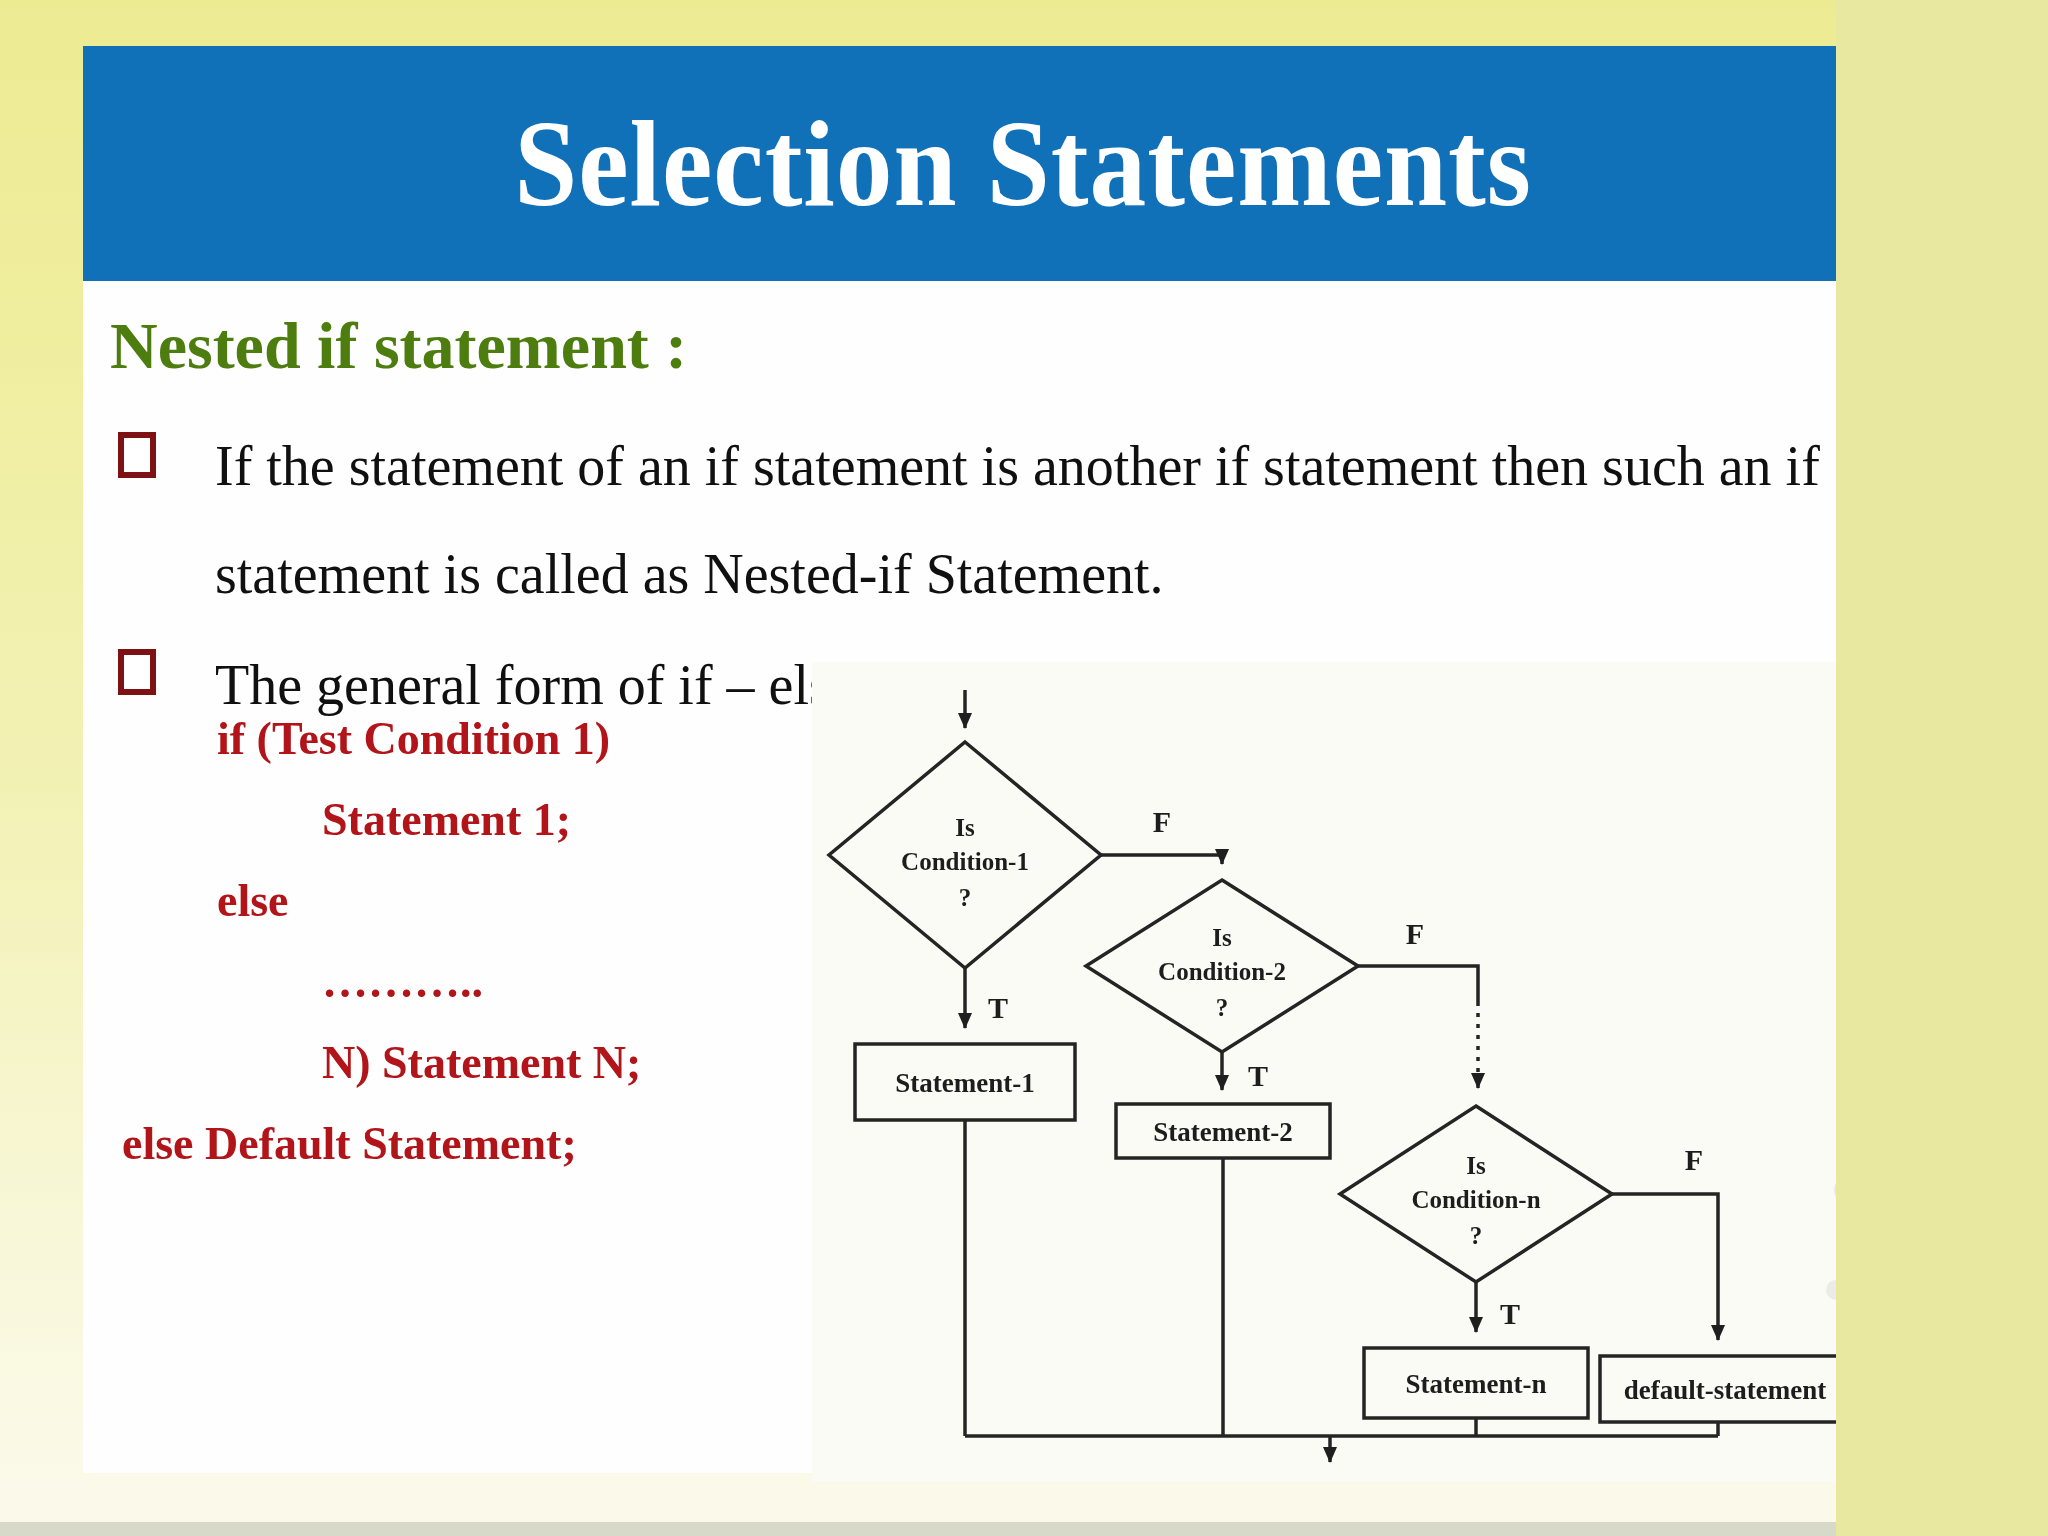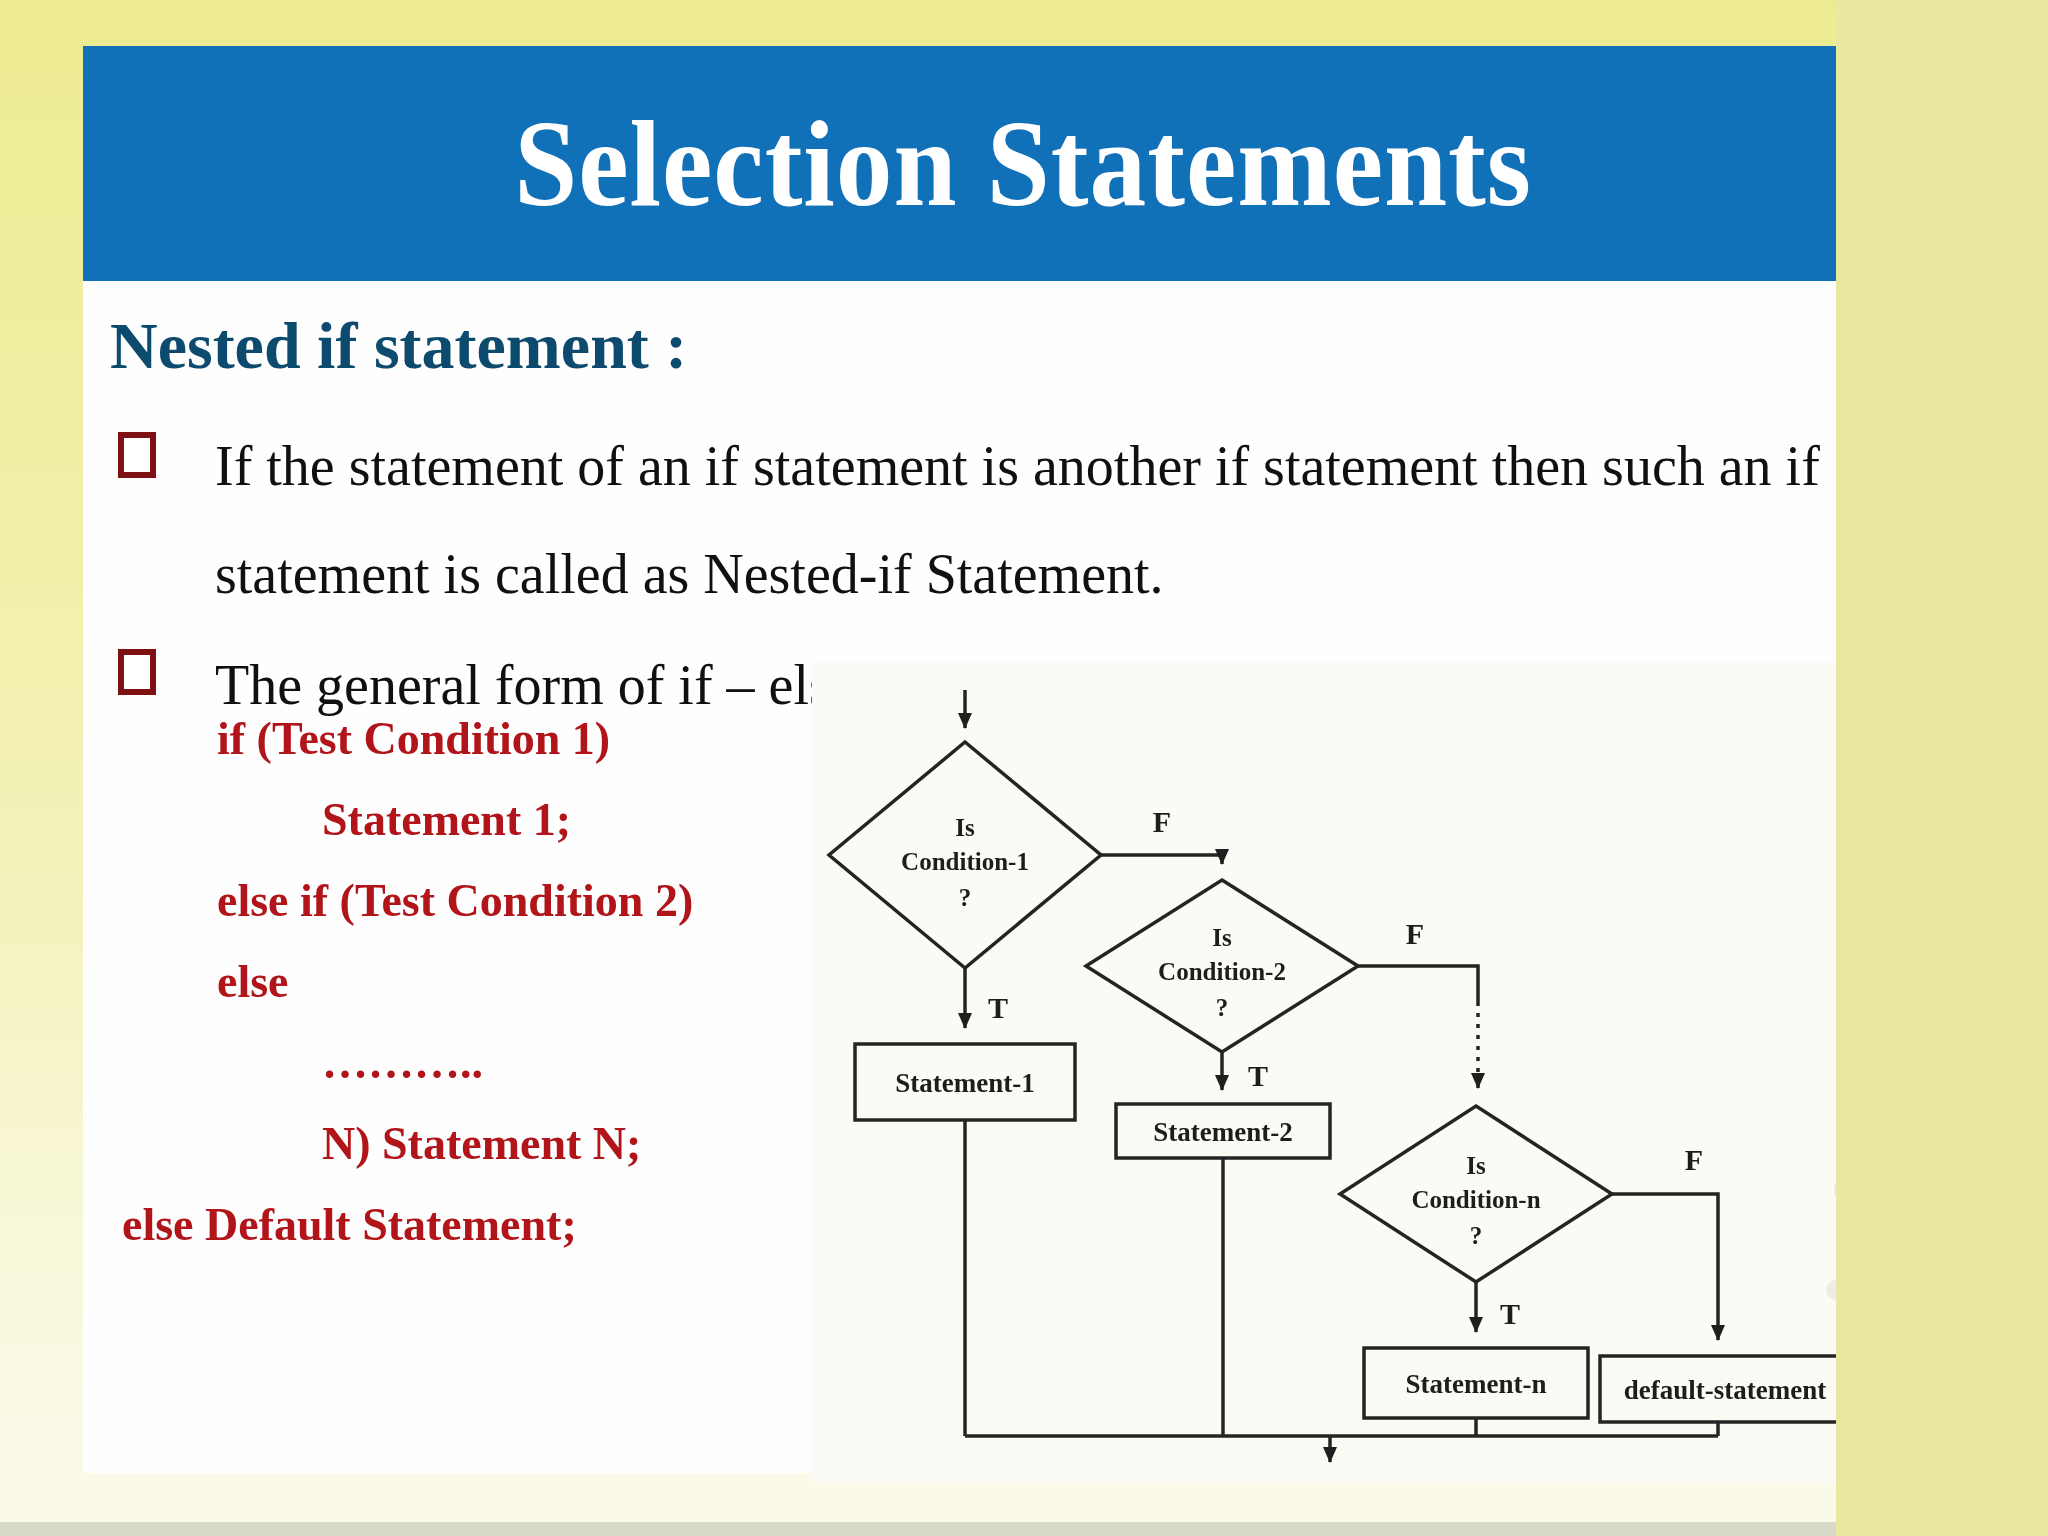--- a/index.html
+++ b/index.html
@@ -29,21 +29,21 @@
     color:#ffffff;font-size:122px;font-weight:bold;letter-spacing:1px;
     transform:scaleX(.93);white-space:nowrap;
   }
   
   .content{
     position:absolute;left:83px;top:281px;width:1863px;height:1192px;
     background:#fefefe;
   }
   .heading{
     position:absolute;left:110px;top:308px;
-    font-size:66px;font-weight:bold;color:#0c4a6e;white-space:nowrap;
+    font-size:66px;font-weight:bold;color:#4d7c0f;white-space:nowrap;
   }
   .bullet-square{
     position:absolute;width:26px;height:34px;
     border:6px solid #7e1114;background:#fff;
   }
   .b1-square{left:118px;top:432px;}
   .b2-square{left:118px;top:649px;}
   .bullet-text{
     position:absolute;left:215px;width:1740px;
     font-size:56px;color:#101010;line-height:108px;
@@ -100,21 +100,20 @@
 
   <div class="bullet-square b1-square"></div>
   <div class="bullet-text b1-text">If the statement of an if statement is another if statement then such an if statement is called as Nested-if Statement.</div>
 
   <div class="bullet-square b2-square"></div>
   <div class="bullet-text b2-text">The general form of if – else – if statement is:.</div>
 
   <div class="code">
     <div class="code-line ind1">if (Test Condition 1)</div>
     <div class="code-line ind2">Statement 1;</div>
-    <div class="code-line ind1">else if (Test Condition 2)</div>
     <div class="code-line ind1">else</div>
     <div class="code-line ind2">………..</div>
     <div class="code-line ind2">N) Statement N;</div>
     <div class="code-line ind0">else Default Statement;</div>
   </div>
 
   <div class="scribble">·⸳·‚ ·˙·</div>
 
   <svg class="scan" viewBox="812 662 1078 820" width="1078" height="820">
     <defs>

